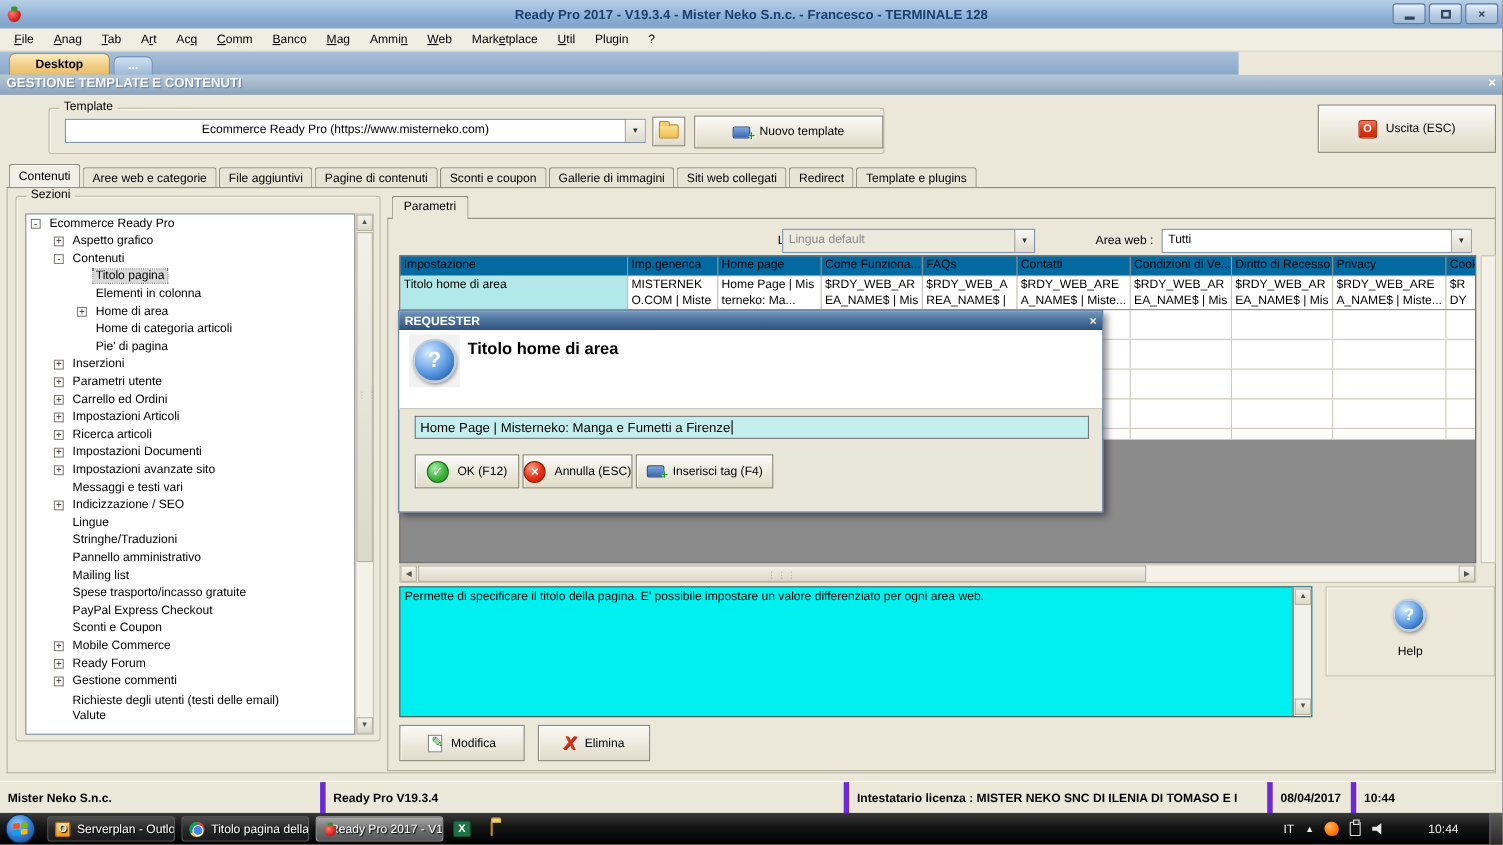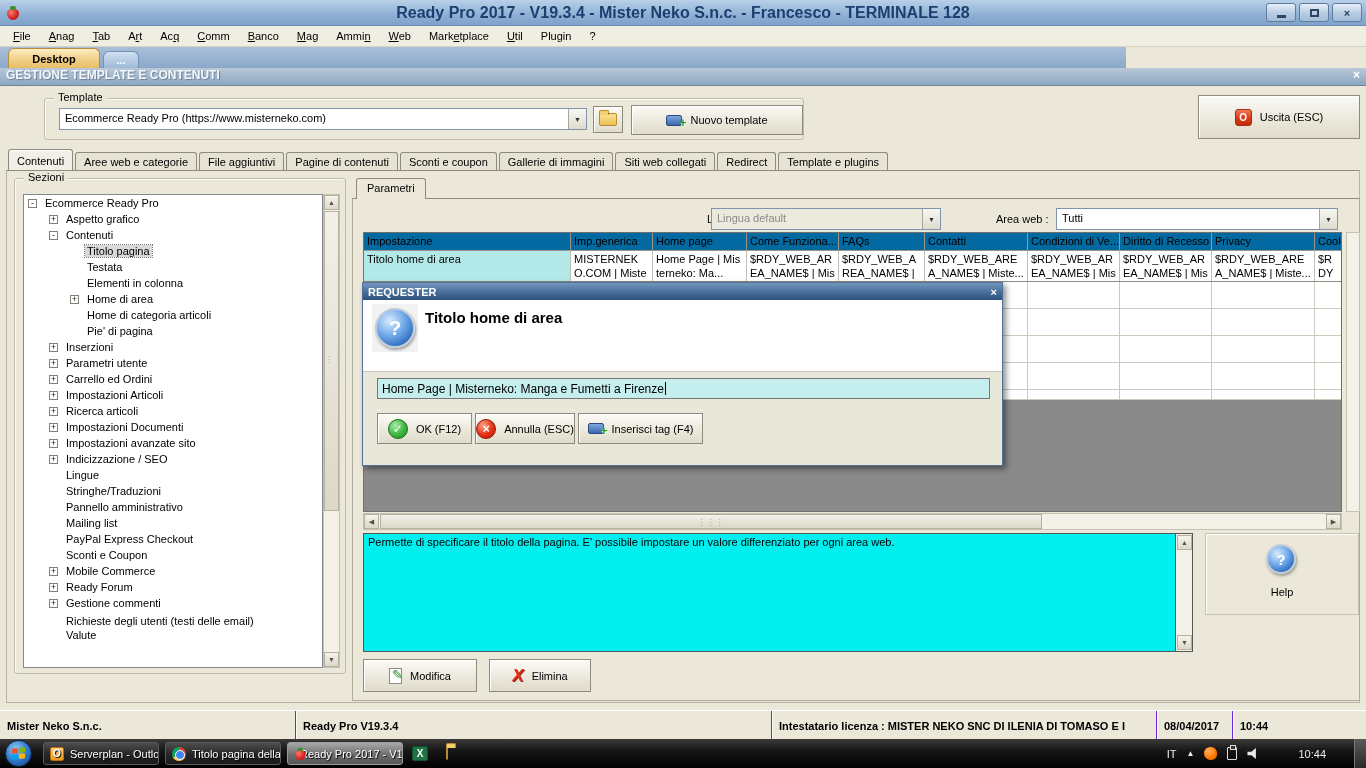--- a/index.html
+++ b/index.html
@@ -4,21 +4,21 @@
 <style>
   html,body{margin:0;padding:0;background:#444;}
   *{box-sizing:border-box;}
   #screen{position:relative;width:1366px;height:768px;overflow:hidden;
     font-family:"Liberation Sans","DejaVu Sans",sans-serif;font-size:11px;color:#000;
     background:#ebe8da;}
   
   .titlebar{position:absolute;left:0;top:0;width:1366px;height:26px;
     background:linear-gradient(#b9d0e8,#8fb0d5 60%,#7fa2c9);border-bottom:1px solid #6d8cb0;
     display:flex;align-items:center;}
-  .title-text{position:absolute;left:0;right:0;text-align:center;font-weight:bold;font-size:16px;color:#1c3f70;}
+  .title-text{position:absolute;left:0;right:0;text-align:center;font-weight:bold;font-size:12px;color:#1c3f70;}
   .berry{position:relative;width:14px;height:15px;margin-left:6px;}
   .berry::before{content:"";position:absolute;left:1px;top:4px;width:12px;height:11px;
     background:radial-gradient(circle at 35% 30%,#ff7a66,#d32020 60%,#9d1111);
     border-radius:50% 50% 58% 58%/45% 45% 75% 75%;}
   .berry::after{content:"";position:absolute;left:4px;top:1px;width:6px;height:4px;background:#3d8f2f;border-radius:2px;}
   .winbtns{position:absolute;right:4px;top:3px;display:flex;gap:3px;}
   .winbtn{width:30px;height:19px;border:1px solid #5f7 da0;border:1px solid #5f7da0;border-radius:3px;
     background:linear-gradient(#e7f0f9,#b7cce2 55%,#a3bcd7);display:flex;align-items:center;justify-content:center;
     color:#2d4664;font-size:11px;font-weight:bold;}
   .glyph-min{width:9px;height:3px;background:#2d4664;margin-top:8px;}
@@ -136,21 +136,21 @@
   .caret{display:inline-block;width:1px;height:13px;background:#000;vertical-align:-2px;margin-left:1px;}
   .dlg-btn{position:absolute;top:130px;height:31px;font-size:11px;}
   .ok-icon,.cancel-icon{width:20px;height:20px;border-radius:50%;color:#fff;font-weight:bold;font-size:12px;
     display:flex;align-items:center;justify-content:center;}
   .ok-icon{background:radial-gradient(circle at 35% 30%,#a8eca8,#3db53d 55%,#1e8a1e);border:1px solid #157015;}
   .cancel-icon{background:radial-gradient(circle at 35% 30%,#ffa089,#e33014 55%,#b91f06);border:1px solid #8f1500;}
   
   .statusbar{position:absolute;left:0;top:710px;width:1366px;height:29px;background:#ebe8da;
     border-top:1px solid #fff;font-weight:bold;}
   .seg{position:absolute;top:0;height:29px;display:flex;align-items:center;padding:0 7px;
-    border-right:1px solid #6d28d9;box-shadow:1px 0 0 #fdfcf7;white-space:nowrap;overflow:hidden;}
+    border-right:5px solid #6d28d9;box-shadow:1px 0 0 #fdfcf7;white-space:nowrap;overflow:hidden;}
   
   .taskbar{position:absolute;left:0;top:739px;width:1366px;height:29px;
     background:linear-gradient(#3a3a3a,#171717 40%,#000);}
   .orb{position:absolute;left:5px;top:1px;width:27px;height:27px;border-radius:50%;
     background:radial-gradient(circle at 40% 32%,#8ec9f5,#2d74c8 55%,#123c78);border:1px solid #0a2a55;
     display:flex;align-items:center;justify-content:center;}
   .flag{display:grid;grid-template-columns:6px 6px;grid-template-rows:5px 5px;gap:1px;transform:skewY(-6deg);}
   .flag span{border-radius:1px;}
   .task{position:absolute;top:3px;height:23px;width:116px;border:1px solid #5a5a5a;border-radius:3px;
     background:linear-gradient(#4e4e4e,#262626 55%,#1a1a1a);color:#fff;display:flex;align-items:center;
@@ -216,21 +216,21 @@
     <span class="more-tab">...</span>
   </div>
 
   <div class="apphdr">
     <span class="hdr-title">GESTIONE TEMPLATE E CONTENUTI</span>
     <span class="hdr-close">×</span>
   </div>
 
   <div class="groupbox" style="left:8px;top:98px;width:760px;height:42px;margin-left:36px;">
     <span class="gb-label">Template</span>
-    <div class="combo" style="left:14px;top:9px;width:528px;">
+    <div class="combo" style="left:14px;top:9px;width:528px;text-align:center;">
       <span class="cval">Ecommerce Ready Pro (https://www.misterneko.com)</span>
       <span class="cbtn">▼</span>
     </div>
     <div class="btn3d" style="position:absolute;left:548px;top:7px;width:30px;height:27px;">
       <span class="folder-icon"></span>
     </div>
     <div class="btn3d" style="position:absolute;left:586px;top:6px;width:172px;height:30px;">
       <span class="tplwin-icon">
           <span class="plus-badge">+</span>
         </span>
@@ -270,36 +270,32 @@
         <div class="trow" style="padding-left: 25px;">
           <span class="tglyph box">-</span>
           <span class="tlabel">Contenuti</span>
         </div>
         <div class="trow sel" style="padding-left: 46px;">
           <span class="tglyph"></span>
           <span class="tlabel">Titolo pagina</span>
         </div>
         <div class="trow" style="padding-left: 46px;">
           <span class="tglyph"></span>
-          <span class="tlabel">Testata</span>
+          <span class="tlabel">Elementi in colonna</span>
         </div>
         <div class="trow" style="padding-left: 46px;">
-          <span class="tglyph"></span>
-          <span class="tlabel">Elementi in colonna</span>
+          <span class="tglyph box">+</span>
+          <span class="tlabel">Home di area</span>
         </div>
         <div class="trow" style="padding-left: 46px;">
-          <span class="tglyph box">+</span>
-          <span class="tlabel">Home di area</span>
+          <span class="tglyph"></span>
+          <span class="tlabel">Home di categoria articoli</span>
         </div>
         <div class="trow" style="padding-left: 46px;">
           <span class="tglyph"></span>
-          <span class="tlabel">Home di categoria articoli</span>
-        </div>
-        <div class="trow" style="padding-left: 46px;">
-          <span class="tglyph"></span>
           <span class="tlabel">Pie' di pagina</span>
         </div>
         <div class="trow" style="padding-left: 25px;">
           <span class="tglyph box">+</span>
           <span class="tlabel">Inserzioni</span>
         </div>
         <div class="trow" style="padding-left: 25px;">
           <span class="tglyph box">+</span>
           <span class="tlabel">Parametri utente</span>
         </div>
@@ -317,38 +313,46 @@
         </div>
         <div class="trow" style="padding-left: 25px;">
           <span class="tglyph box">+</span>
           <span class="tlabel">Impostazioni Documenti</span>
         </div>
         <div class="trow" style="padding-left: 25px;">
           <span class="tglyph box">+</span>
           <span class="tlabel">Impostazioni avanzate sito</span>
         </div>
         <div class="trow" style="padding-left: 25px;">
+          <span class="tglyph"></span>
+          <span class="tlabel">Messaggi e testi vari</span>
+        </div>
+        <div class="trow" style="padding-left: 25px;">
           <span class="tglyph box">+</span>
           <span class="tlabel">Indicizzazione / SEO</span>
         </div>
         <div class="trow" style="padding-left: 25px;">
           <span class="tglyph"></span>
           <span class="tlabel">Lingue</span>
         </div>
         <div class="trow" style="padding-left: 25px;">
           <span class="tglyph"></span>
           <span class="tlabel">Stringhe/Traduzioni</span>
         </div>
         <div class="trow" style="padding-left: 25px;">
           <span class="tglyph"></span>
           <span class="tlabel">Pannello amministrativo</span>
         </div>
         <div class="trow" style="padding-left: 25px;">
           <span class="tglyph"></span>
           <span class="tlabel">Mailing list</span>
+        </div>
+        <div class="trow" style="padding-left: 25px;">
+          <span class="tglyph"></span>
+          <span class="tlabel">Spese trasporto/incasso gratuite</span>
         </div>
         <div class="trow" style="padding-left: 25px;">
           <span class="tglyph"></span>
           <span class="tlabel">PayPal Express Checkout</span>
         </div>
         <div class="trow" style="padding-left: 25px;">
           <span class="tglyph"></span>
           <span class="tlabel">Sconti e Coupon</span>
         </div>
         <div class="trow" style="padding-left: 25px;">

